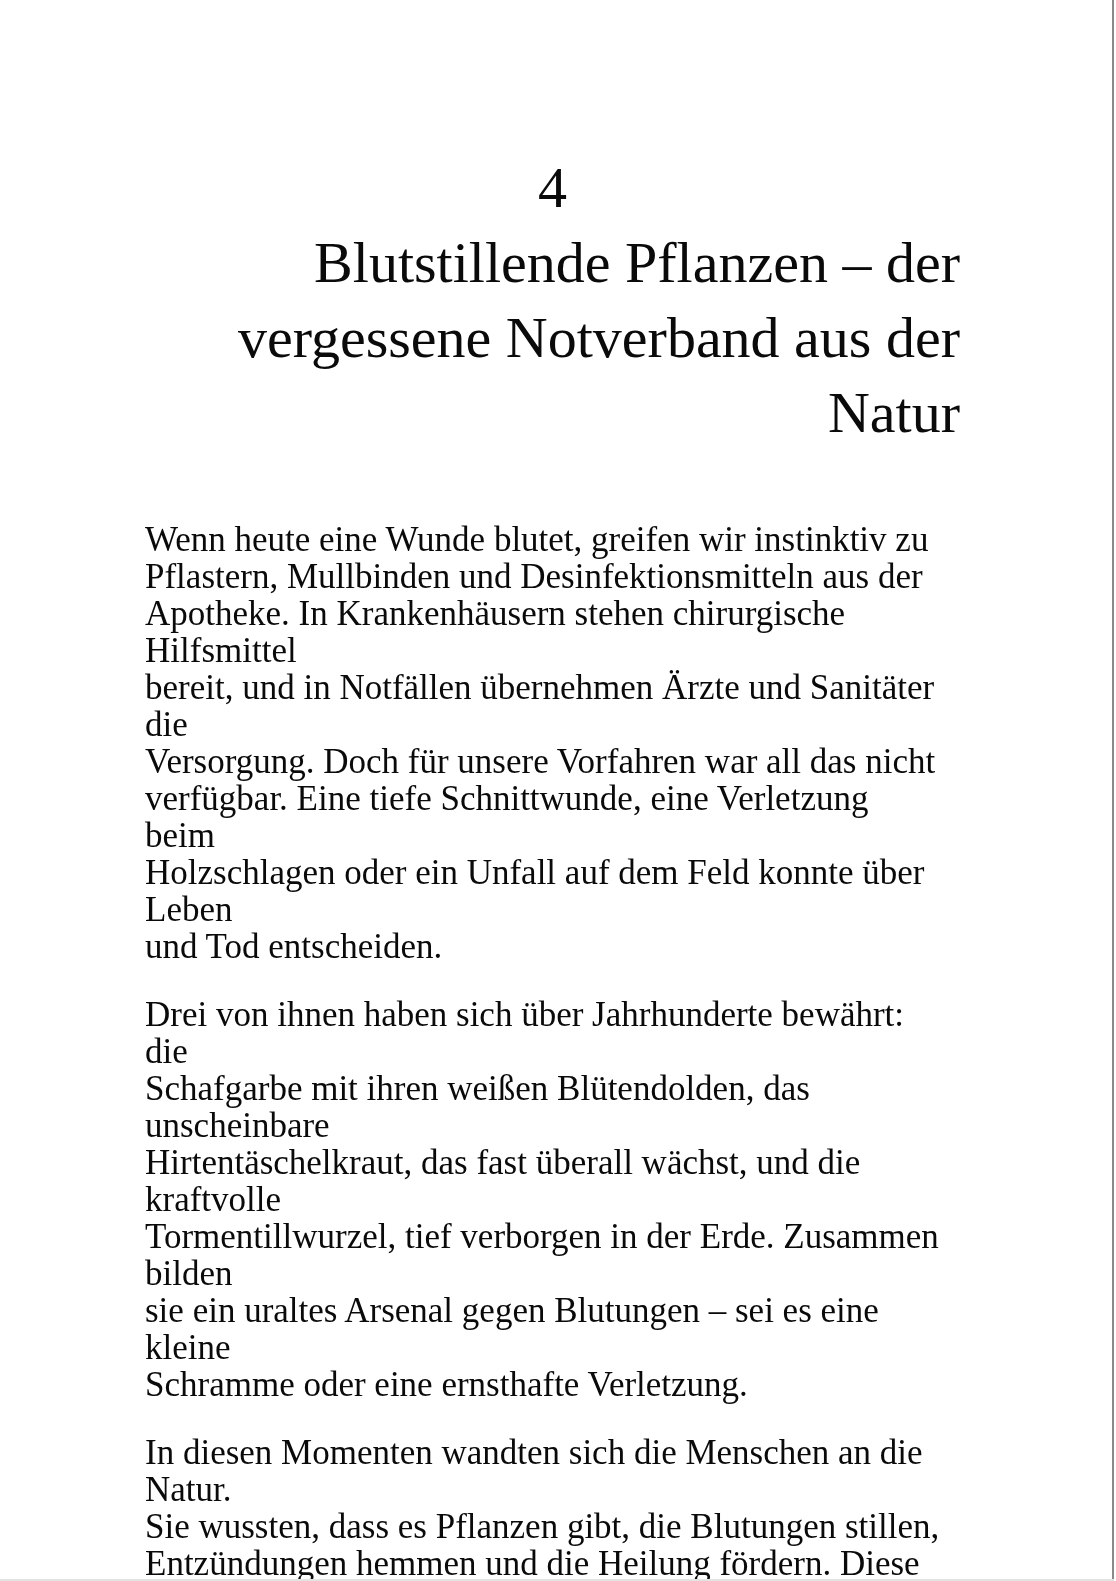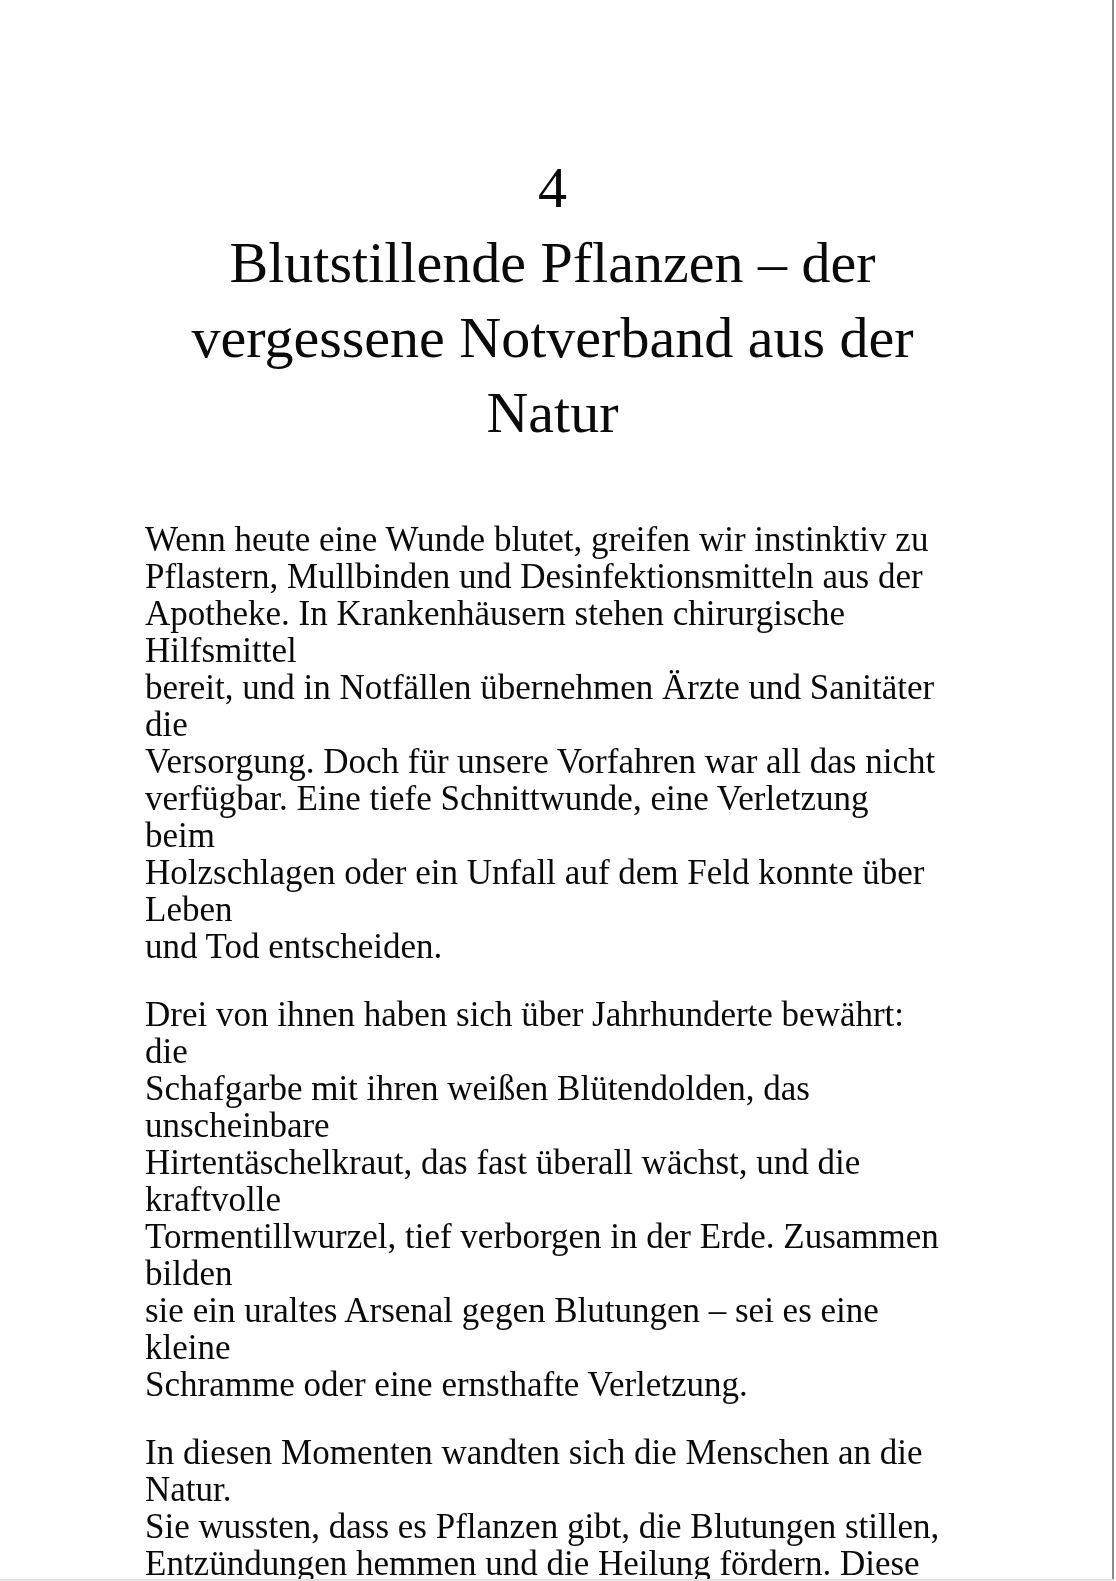--- a/index.html
+++ b/index.html
@@ -48,21 +48,21 @@
     line-height: 75px;
     font-weight: normal;
     text-align: center;
     white-space: pre-line;
   }
   .chapter-title {
     margin: 0;
     font-size: 58px;
     line-height: 75px;
     font-weight: normal;
-    text-align: center;
+    text-align: right;
     white-space: pre-line;
   }
   .body-text p {
     width: 800px;
     margin: 31px 0 0 0;
     font-size: 35px;
     line-height: 37px;
     text-align: left;
     white-space: pre-line;
   }

